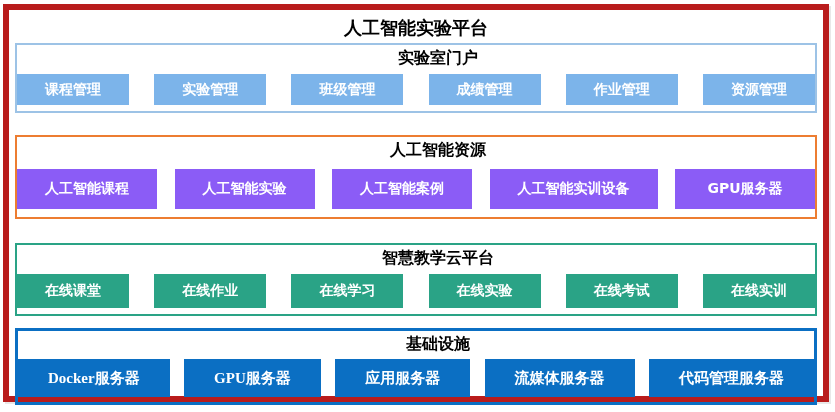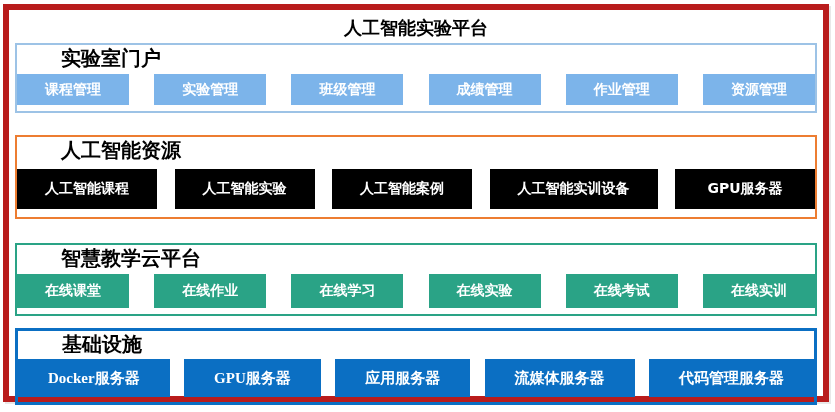--- a/index.html
+++ b/index.html
@@ -38,22 +38,23 @@
   }
   .section {
     margin-left: 6px;
     margin-right: 6px;
     border: 2px solid;
     box-sizing: border-box;
     display: flex;
     flex-direction: column;
   }
   .sec-title {
+    text-align: center;
     font-weight: bold;
-    font-size: 20px;
+    font-size: 16px;
     line-height: 20px;
     color: #000000;
     padding-top: 3px;
     padding-left: 44px;
   }
   .btn-row {
     flex: 1;
     display: flex;
     flex-direction: row;
     justify-content: space-between;
@@ -66,21 +67,21 @@
     color: #ffffff;
     font-weight: bold;
     box-sizing: border-box;
     white-space: nowrap;
   }
   
   .sec-portal { height: 70px; margin-top: 4px; border-color: #9DC3E6; }
   .sec-portal .btn { background: #7CB4EA; width: 112px; height: 31px; font-size: 14px; }
   
   .sec-ai { height: 84px; margin-top: 22px; border-color: #ED7D31; }
-  .sec-ai .btn { background: #000000; min-width: 140px; height: 40px; font-size: 14px; padding: 0 28px; }
+  .sec-ai .btn { background: #8b5cf6; min-width: 140px; height: 40px; font-size: 14px; padding: 0 28px; }
   
   .sec-cloud { height: 73px; margin-top: 24px; border-color: #2AA386; }
   .sec-cloud .btn { background: #2AA386; width: 112px; height: 34px; font-size: 14px; }
   
   .sec-infra { height: 77px; margin-top: 12px; border-color: #0B6FC3; border-width: 3px; font-family: Liberation Serif, serif; }
   .sec-infra .btn { background: #0B6FC3; height: 38px; font-size: 15px; padding: 0 30px; }
 </style>
 </head>
 <body>
 

